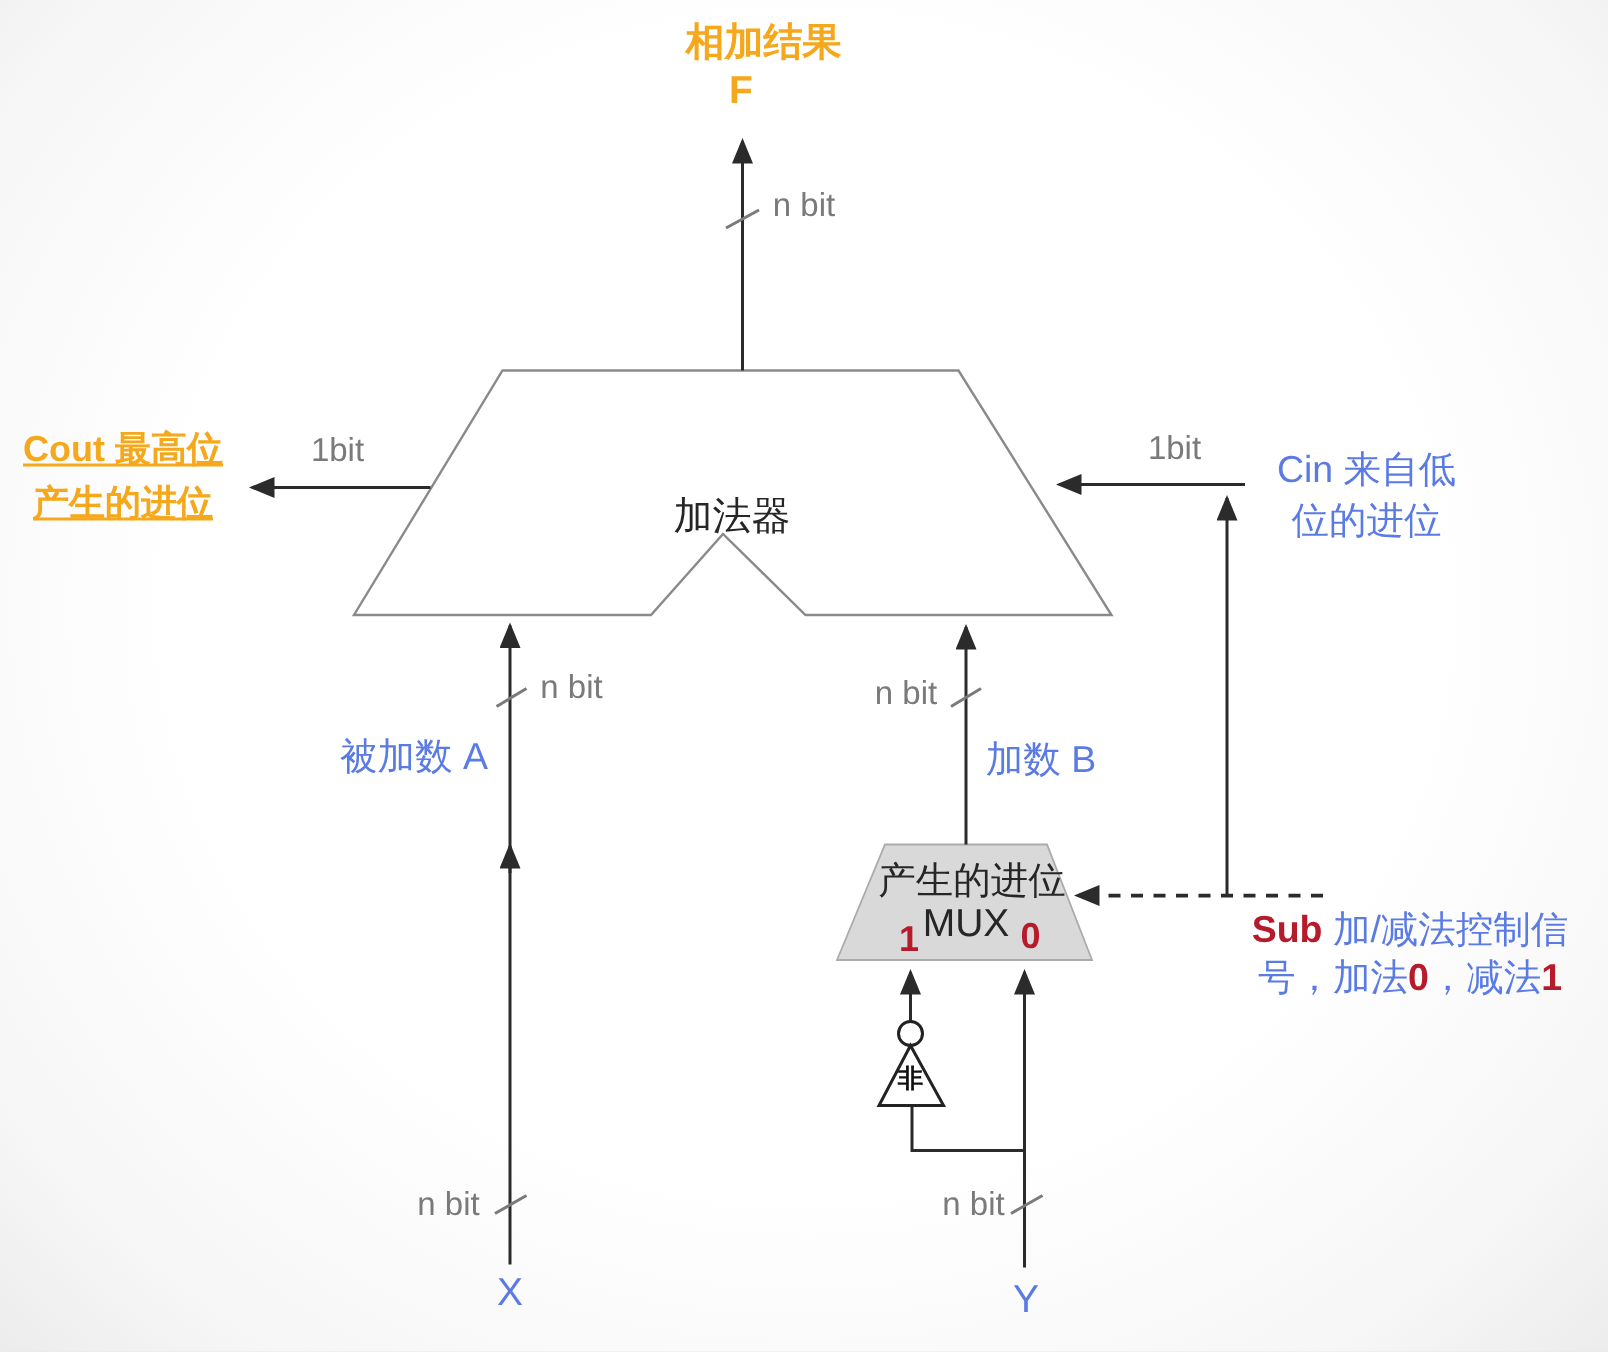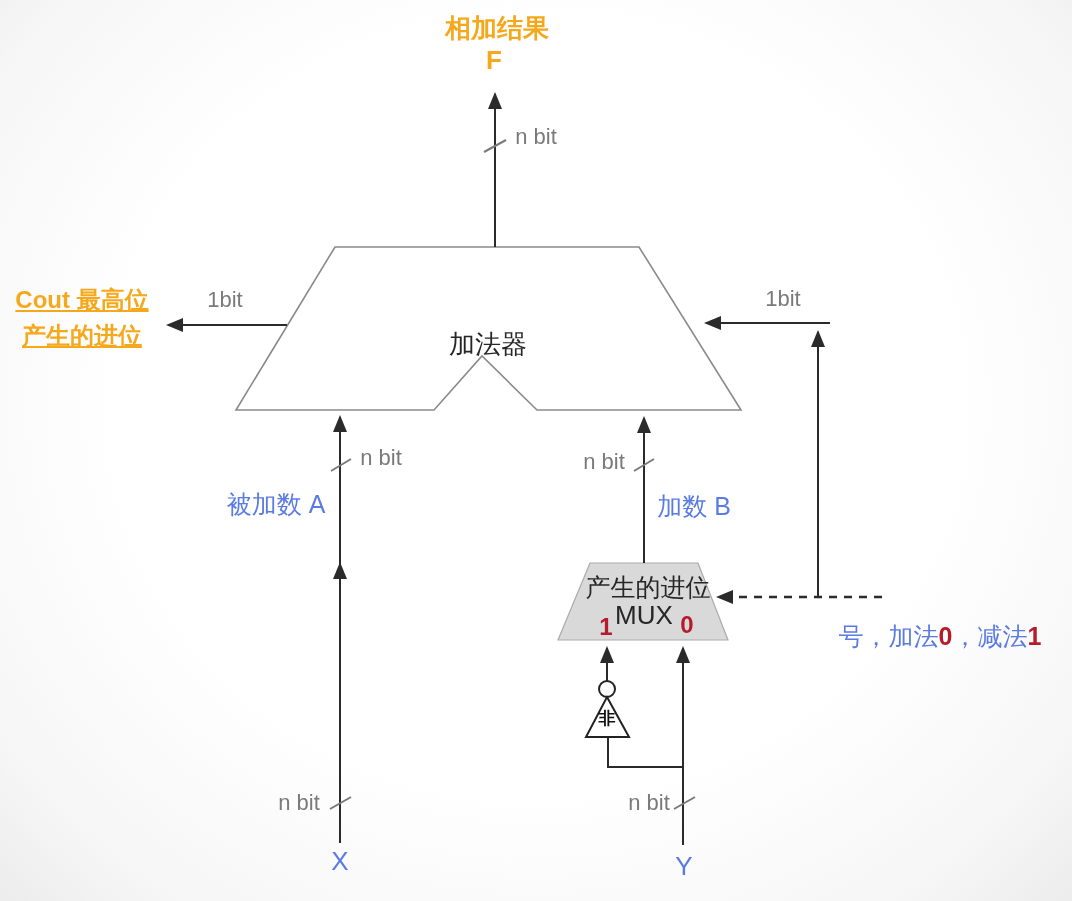--- a/index.html
+++ b/index.html
@@ -80,49 +80,54 @@
 
     <g stroke="#7A7A7A" stroke-width="2">
       <line x1="484" y1="152" x2="506" y2="140"></line>
       <line x1="331" y1="471" x2="351" y2="459"></line>
       <line x1="634" y1="471" x2="654" y2="459"></line>
       <line x1="330" y1="809" x2="351" y2="797"></line>
       <line x1="674" y1="809" x2="695" y2="797"></line>
     </g>
   </svg>
 
-  <div class="lbl orange fs26 center" style="left:497px;top:28px;">相加结果</div>
+  <div class="lbl orange fs26 center" style="left:509px;top:28px;">相加结果</div>
   <div class="lbl orange fs26 center" style="left:494px;top:60px;">F</div>
 
   <div class="lbl muted fs22" style="left:536px;top:137px;">n bit</div>
 
   <div class="lbl orange fs24 center lh36" style="left:82px;top:318px;text-decoration:underline;">
     <div>Cout 最高位</div>
     <div>产生的进位</div>
   </div>
 
   <div class="lbl muted fs22" style="left:225px;top:300px;">1bit</div>
 
   <div class="lbl dark fs26" style="left:488px;top:344px;">加法器</div>
 
   <div class="lbl muted fs22" style="left:783px;top:299px;">1bit</div>
 
+  <div class="lbl blue fs25 center lh34" style="left:911px;top:330px;">
+    <div>Cin 来自低</div>
+    <div>位的进位</div>
+  </div>
 
   <div class="lbl muted fs22" style="left:381px;top:458px;">n bit</div>
   <div class="lbl blue fs25" style="left:276px;top:505px;">被加数 A</div>
 
   <div class="lbl muted fs22" style="left:604px;top:462px;">n bit</div>
   <div class="lbl blue fs25" style="left:694px;top:507px;">加数 B</div>
 
   <div class="lbl dark fs25" style="left:648px;top:588px;">产生的进位</div>
   <div class="lbl dark fs26" style="left:644px;top:615px;">MUX</div>
   <div class="lbl red fs24" style="left:606px;top:627px;">1</div>
   <div class="lbl red fs24" style="left:687px;top:625px;">0</div>
 
   <div class="lbl fs25 center lh32" style="left:940px;top:636px;">
+    <div><span class="red">Sub</span><span class="blue"> 加/减法控制信</span></div>
     <div><span class="blue">号，加法</span><span class="red">0</span><span class="blue">，减法</span><span class="red">1</span></div>
   </div>
 
   <div class="lbl fs17" style="left:607px;top:719px;color:#111;font-weight:600;">非</div>
 
   <div class="lbl muted fs22" style="left:299px;top:803px;">n bit</div>
   <div class="lbl blue fs26" style="left:340px;top:861px;">X</div>
 
   <div class="lbl muted fs22" style="left:649px;top:803px;">n bit</div>
   <div class="lbl blue fs26" style="left:684px;top:866px;">Y</div>

